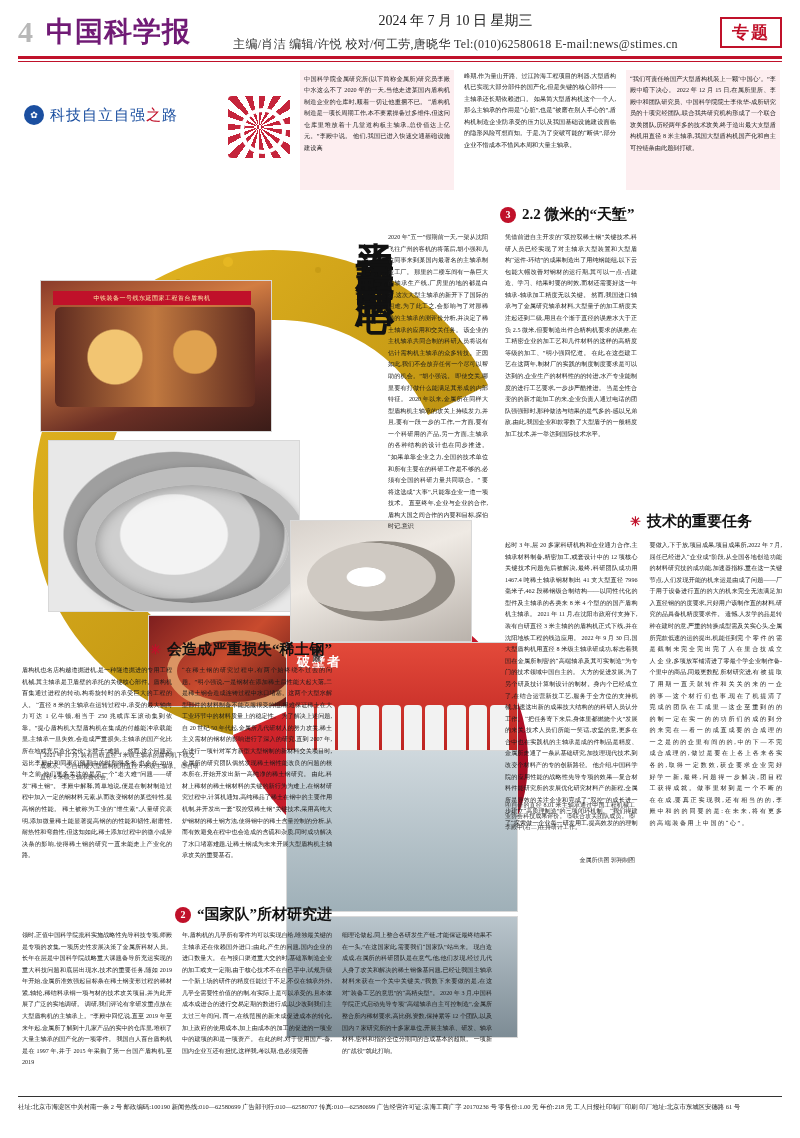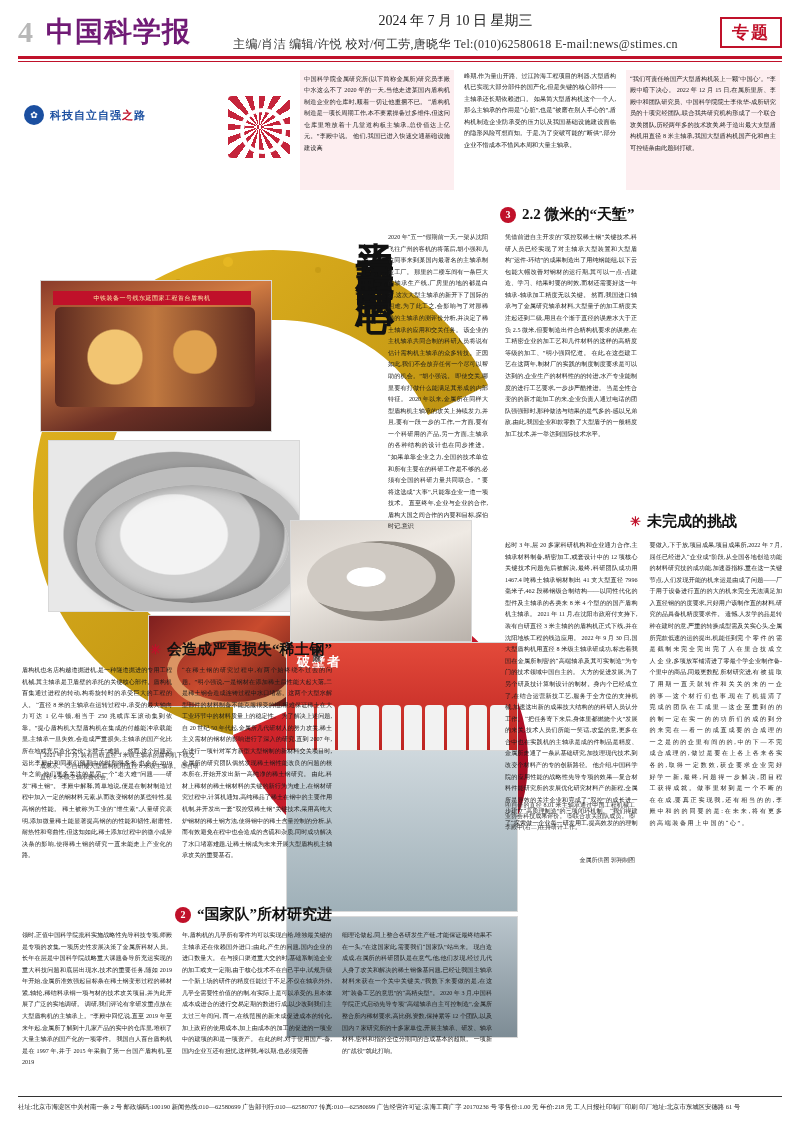--- a/index.html
+++ b/index.html
@@ -19,21 +19,21 @@
   .rule-thin{position:absolute;left:18px;top:61px;width:764px;height:1px;background:#c0112a;}
 
   
   .topbriefs{position:absolute;left:300px;top:70px;width:482px;height:120px;display:flex;gap:10px;}
   .tb-col{width:152px;font-size:6.2px;line-height:1.85;text-align:justify;color:#1b1b1b;}
   .tb-col.hl{background:#fdeef0;padding:3px 4px;width:146px;}
 
   
   .logo-strip{position:absolute;left:24px;top:105px;display:flex;align-items:center;gap:6px;}
   .logo-badge{width:20px;height:20px;border-radius:50%;background:#1b4fa0;color:#fff;font-size:9px;display:flex;align-items:center;justify-content:center;}
-  .logo-text{font-size:11px;font-weight:bold;color:#1b4fa0;letter-spacing:1px;}
+  .logo-text{font-size:15px;font-weight:normal;color:#1b4fa0;letter-spacing:1px;}
   .logo-text .red{color:#c0112a;}
 
   
   .seal{position:absolute;left:228px;top:96px;width:62px;height:62px;}
   .seal .s-inner{position:absolute;inset:0;background:
      repeating-conic-gradient(#c0112a 0 12deg,#ffffff 0 24deg);
      border-radius:4px;opacity:.92;}
   .seal .s-ring{position:absolute;left:12px;top:12px;width:38px;height:38px;border:4px solid #fff;border-radius:50%;}
 
   
@@ -234,21 +234,21 @@
   <div class="sec-h" style="left:175px;top:905px;">
     <span class="num">2</span>
     <span>“国家队”所材研究进</span>
   </div>
   <div class="sec-h" style="left:500px;top:205px;">
     <span class="num">3</span>
     <span>2.2 微米的“天堑”</span>
   </div>
   <div class="sec-h" style="left:630px;top:512px;">
     <span class="star">✳</span>
-    <span>未完成的挑战</span>
+    <span>技术的重要任务</span>
   </div>
 
   <div class="col" style="left:22px;top:665px;width:150px;height:225px;">盾构机也名店构越道掘进机,是一种隧道掘进的专用工程机械,其主轴承是卫盾壁的承托的关键核心部件。盾构机百集通过进程的转动,构将旋转时的承受巨大的工程的人。
 
 “直径 8 米的主轴承在运转过程中,承受的最大轴向力可达 1 亿牛顿,相当于 250 兆或库车滚动集到依靠。”提心盾构机大型盾构机在集成的付越能冲承载能里,主轴承一旦失效,会造成严重损失,主轴承的国产化比所在地或充后造化交价“卡脖子”难题。
 
 然而,这个问题远远比李殿中和同事们预期中的时刻得多长,也令在 2019 年之前,他们更多关注的是另一个“老大难”问题——研发“稀土钢”。
 
 李殿中解释,简单地说,便是在制材制造过程中加入一定的钢材料元素,从而改变钢材的某些特性,提高钢的性能。
 

